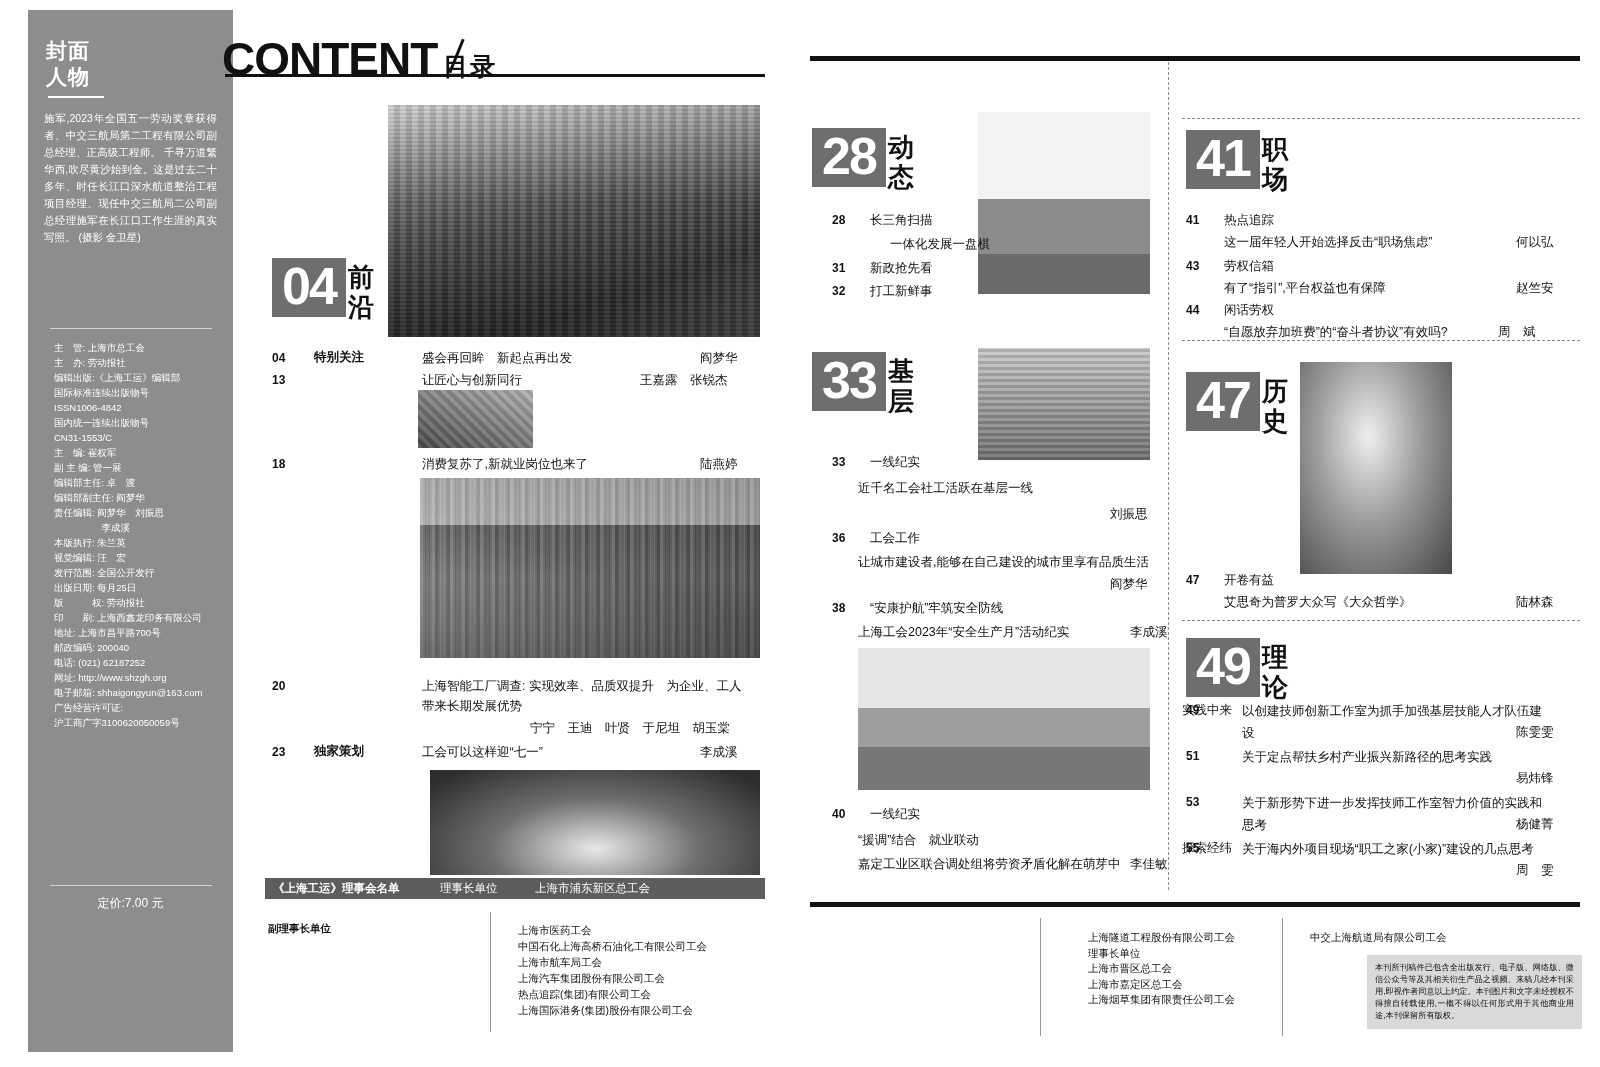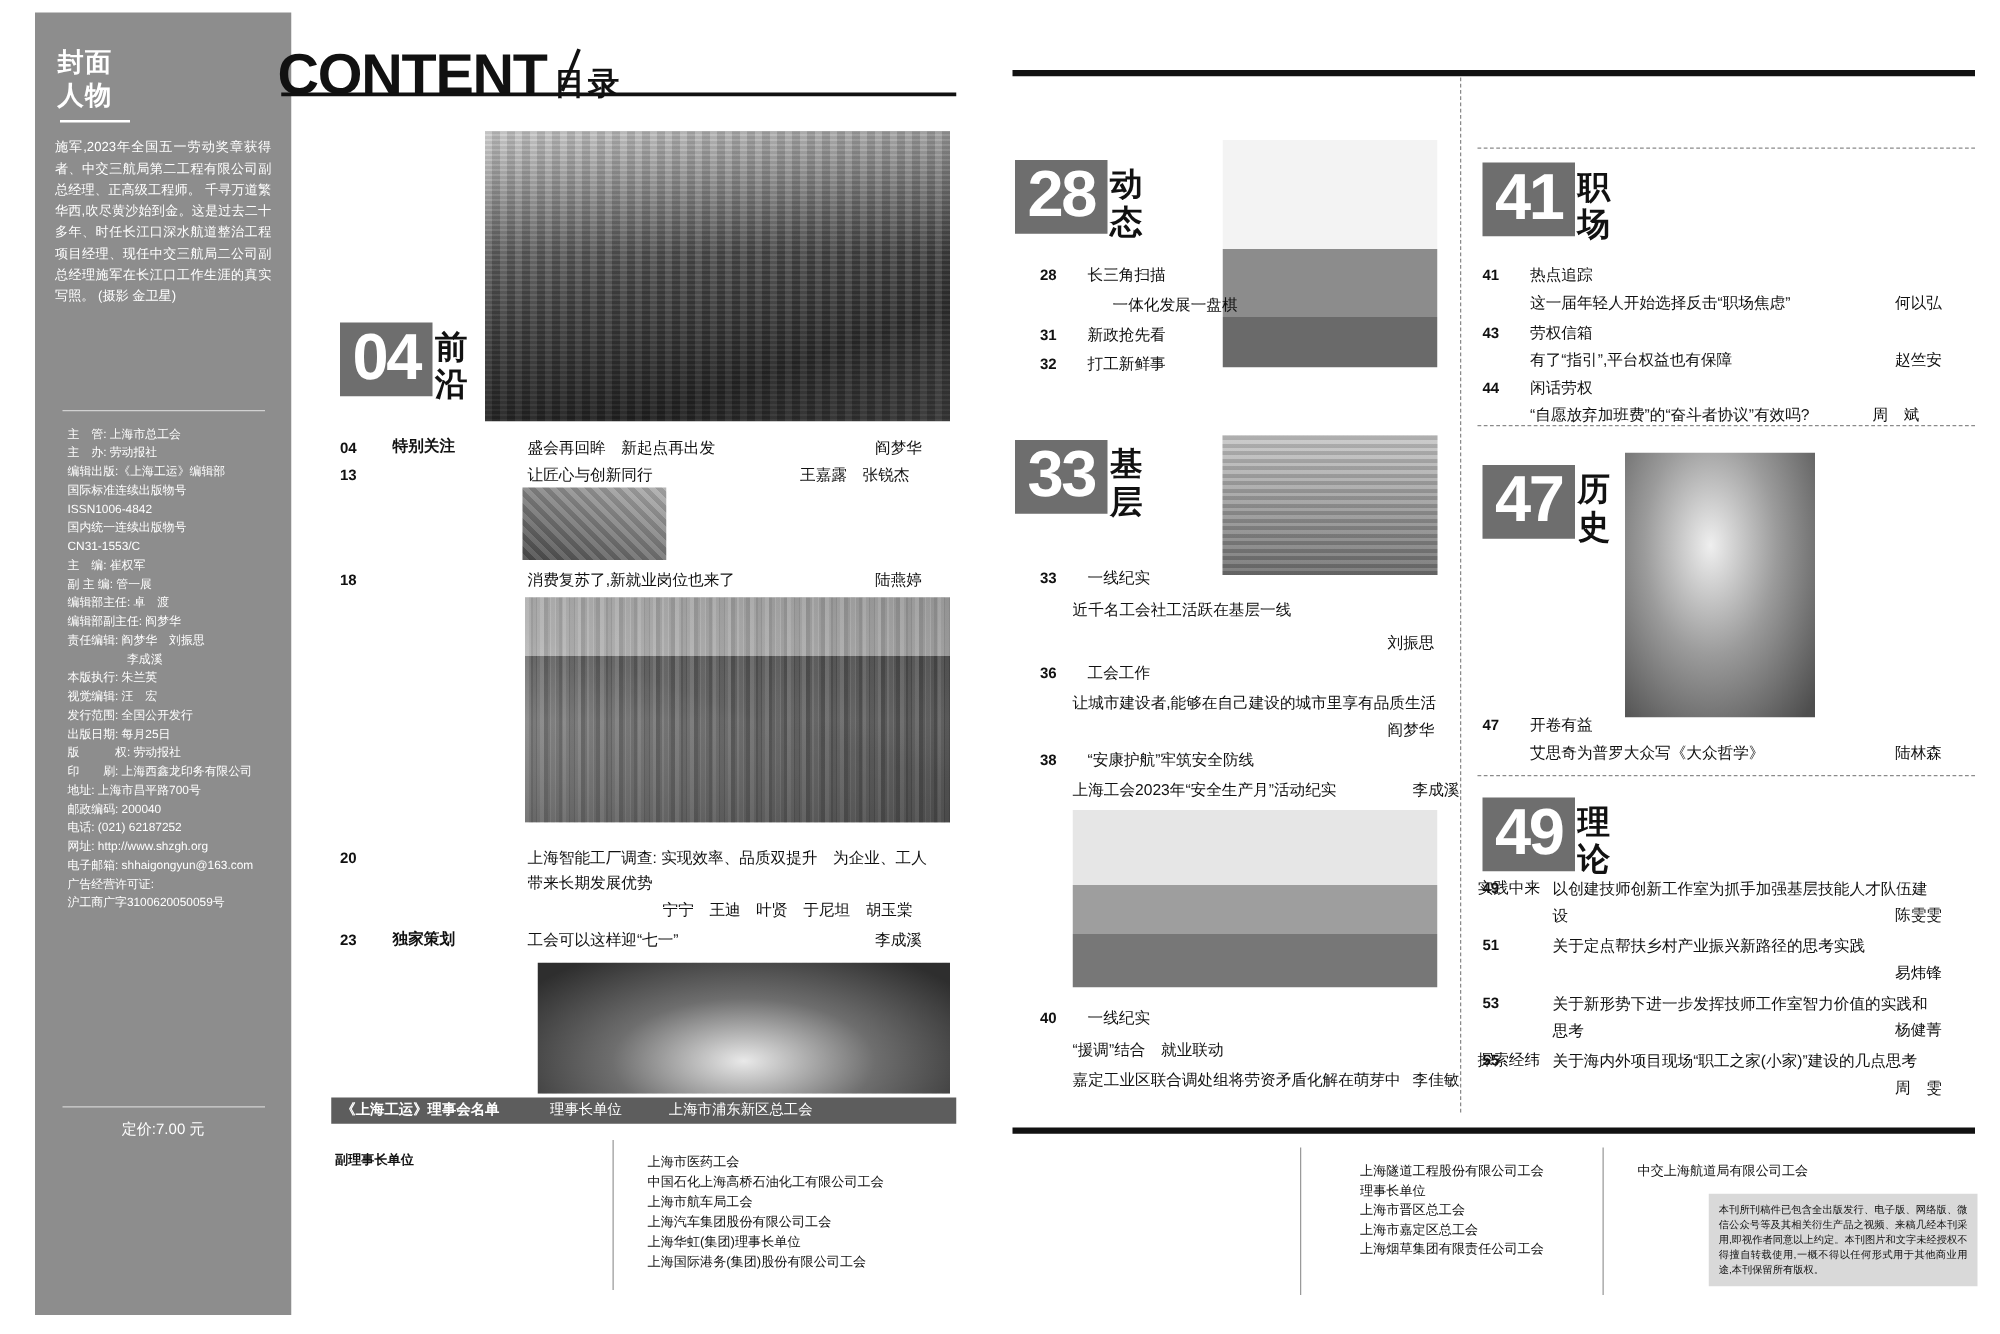--- a/index.html
+++ b/index.html
@@ -193,21 +193,21 @@
       <span class="b3">上海市浦东新区总工会</span>
     </div>
 
     <div class="bb-list" style="left:268px;top:920px;width:200px;font-weight:bold;">副理事长单位</div>
     <div class="vline" style="left:490px;top:912px;width:1px;height:120px;"></div>
     <div class="bb-list" style="left:518px;top:922px;width:250px;" id="vc2">
         <div>上海市医药工会</div>
         <div>中国石化上海高桥石油化工有限公司工会</div>
         <div>上海市航车局工会</div>
         <div>上海汽车集团股份有限公司工会</div>
-        <div>上海华虹(集团)理事长单位</div>
+        <div>热点追踪(集团)有限公司工会</div>
         <div>上海国际港务(集团)股份有限公司工会</div>
       </div>
   </div>
 
   <div class="right">
     <div class="r-topbar"></div>
     <div class="r-botbar"></div>
 
     <div class="dash-v" style="left:368px;top:62px;height:828px;"></div>
 

